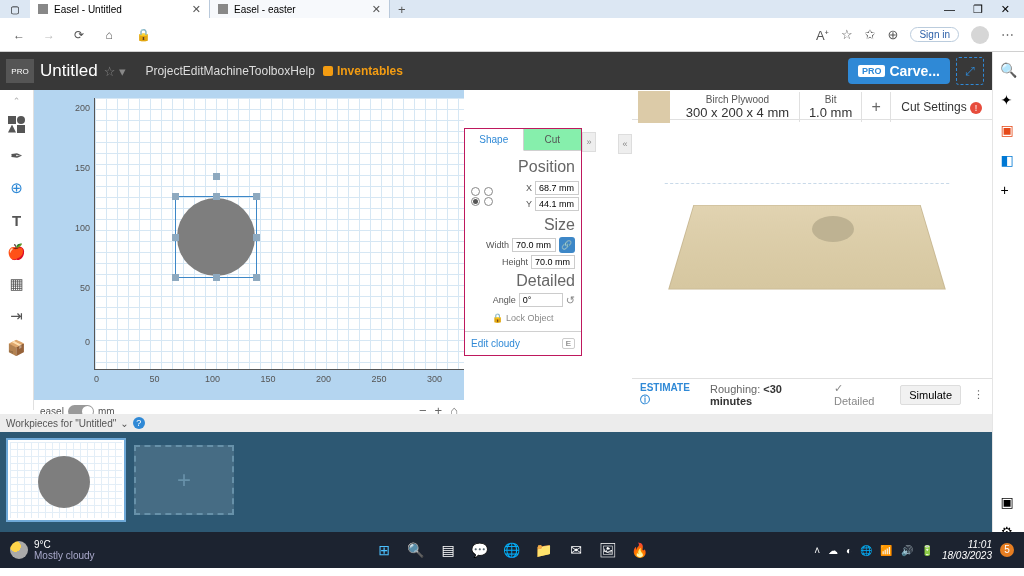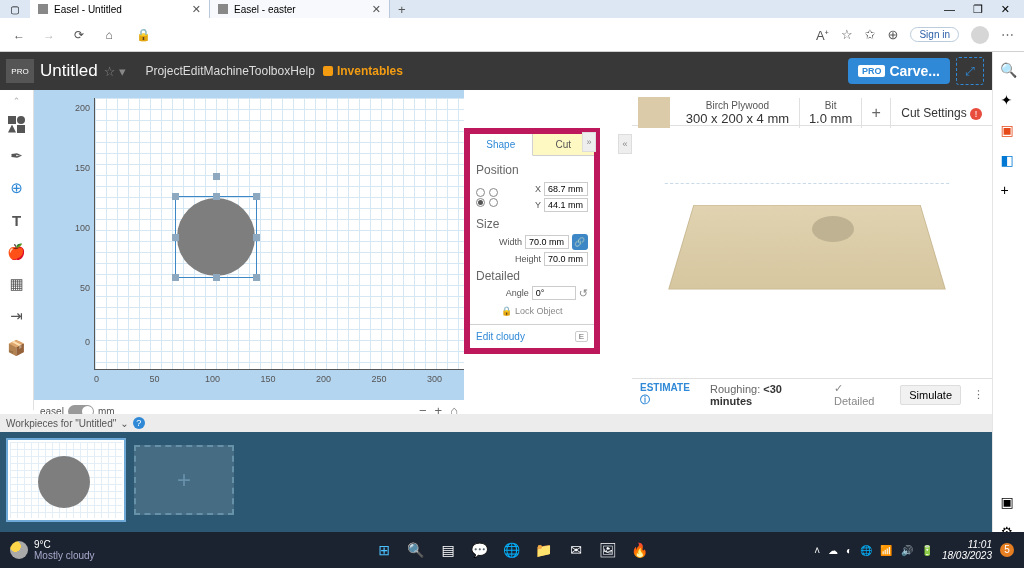--- a/index.html
+++ b/index.html
@@ -34,21 +34,21 @@
 .app-title-star { color: #888; font-size: 13px; }
 .app-menus { display: flex; margin-left: 20px; }
 .app-menus span { cursor: pointer; }
 .inv-pill { margin-left: 8px; color: #f39c12; font-weight: 600; display:flex;align-items:center;gap:4px;}
 .carve-area { margin-left: auto; display: flex; align-items: center; gap: 6px; padding-right: 8px; }
 .carve-btn { background: #2f89d6; color: #fff; border-radius: 4px; padding: 5px 10px; font-size: 14px; font-weight: 600; display:flex;align-items:center;gap:4px;}
 .pro-badge { background:#fff; color:#2f89d6; font-size:9px; padding:1px 4px; border-radius:2px; font-weight:700;}
 .expand-btn { width: 28px; height: 28px; border: 1px dashed #2f89d6; border-radius: 3px; display:flex;align-items:center;justify-content:center; color:#2f89d6;}
 
 
-.mat-bar { position: absolute; left: 632px; top: 100px; right: 32px; height: 26px; border-bottom: 1px solid #e0e0e0; display: flex; align-items: center; font-size: 11px; color: #555; }
+.mat-bar { position: absolute; left: 632px; top: 94px; right: 32px; height: 26px; border-bottom: 1px solid #e0e0e0; display: flex; align-items: center; font-size: 11px; color: #555; }
 .mat-swatch { width: 32px; height: 32px; background: #dccba8; margin-left: 6px; margin-right: 6px; }
 .mat-info { text-align: center; flex:1; }
 .mat-info-title { font-size: 10px; }
 .mat-info-val { font-size: 13px; color: #333; }
 .mat-sep { width: 1px; height: 30px; background: #e0e0e0; }
 .plus-btn { width: 28px; text-align: center; font-size: 16px; color: #666; }
 .cut-settings { padding: 0 10px; font-size: 12px; color: #333; }
 .warn-dot { display:inline-block; width:12px;height:12px;background:#e74c3c;border-radius:50%;color:#fff;font-size:9px;text-align:center;line-height:12px;}
 
 
@@ -67,27 +67,27 @@
 .selection-box { position: absolute; border: 1px solid #3d87c7; }
 .sel-handle { position:absolute; width:7px; height:7px; background:#8ea9bf; }
 .circle-shape { position:absolute; border-radius:50%; background:#7e7e7e; }
 .unit-toggle { position:absolute; left:0; bottom:-18px; display:flex;align-items:center;gap:4px;font-size:10px;color:#555;padding-left:6px;}
 .unit-switch { width:26px;height:13px;background:#999;border-radius:7px;position:relative;}
 .unit-switch::after{content:"";position:absolute;right:1px;top:1px;width:11px;height:11px;background:#fff;border-radius:50%;}
 .canvas-footer-icons { position:absolute; right: 6px; bottom: -18px; display:flex; gap:8px; color:#666; font-size:13px;}
 .scroll-hint { position:absolute; left:50%; bottom:-24px; transform:translateX(-50%); width:28px; height:6px; background:#c4c4c4; border-radius:3px;}
 
 
-.props-panel { position: absolute; left: 464px; top: 128px; width: 136px; background: #fff; border: 6px solid #be185d; font-size: 10px; color: #555; }
+.props-panel { position: absolute; left: 464px; top: 128px; width: 118px; background: #fff; border: 1px solid #be185d; font-size: 10px; color: #555; }
 .props-tabs { display:flex; }
 .props-tab { flex:1; text-align:center; padding: 5px 0; border-bottom:1px solid #d0d0d0; background:#f3f3f3; font-size:10px;}
 .props-tab.active { background:#fff; border-bottom-color:#fff; color:#2f89d6; border-right:1px solid #d0d0d0;}
-.props-tab.inactive { background: #fef9c3; }
+.props-tab.inactive { background: #86efac; }
 .props-section { padding: 4px 6px; }
-.props-heading { text-align:left; margin: 3px 0; color:#666; font-size:12px;}
+.props-heading { text-align:right; margin: 3px 0; color:#666; font-size:16px;}
 .props-row { display:flex; align-items:center; gap:3px; margin:2px 0; justify-content:flex-end;}
 .props-row label { font-size:9px; width:30px; text-align:right;}
 .props-input { width: 44px; border:1px solid #ccc; padding:1px 3px; font-size:9px; text-align:left; background:#fff;}
 .radio-dot { width:9px;height:9px;border:1px solid #888;border-radius:50%;display:inline-block;}
 .radio-dot.filled::after { content:"";display:block;width:5px;height:5px;background:#555;border-radius:50%;margin:1px;}
 .radio-grid { display:grid;grid-template-columns:12px 12px;gap:1px;}
 .lock-icon-small{width:16px;height:16px;background:#3d87c7;border-radius:3px;display:flex;align-items:center;justify-content:center;color:#fff;font-size:9px;}
 .lock-obj { text-align:center; padding:4px 0; color:#888; font-size:9px;}
 .edit-points { border-top:1px solid #d0d0d0; padding:6px; color:#2f89d6; display:flex;justify-content:space-between;align-items:center;font-size:10px;}
 .kbd { border:1px solid #ccc; border-radius:2px; padding:0 3px; font-size:8px; color:#666;}

